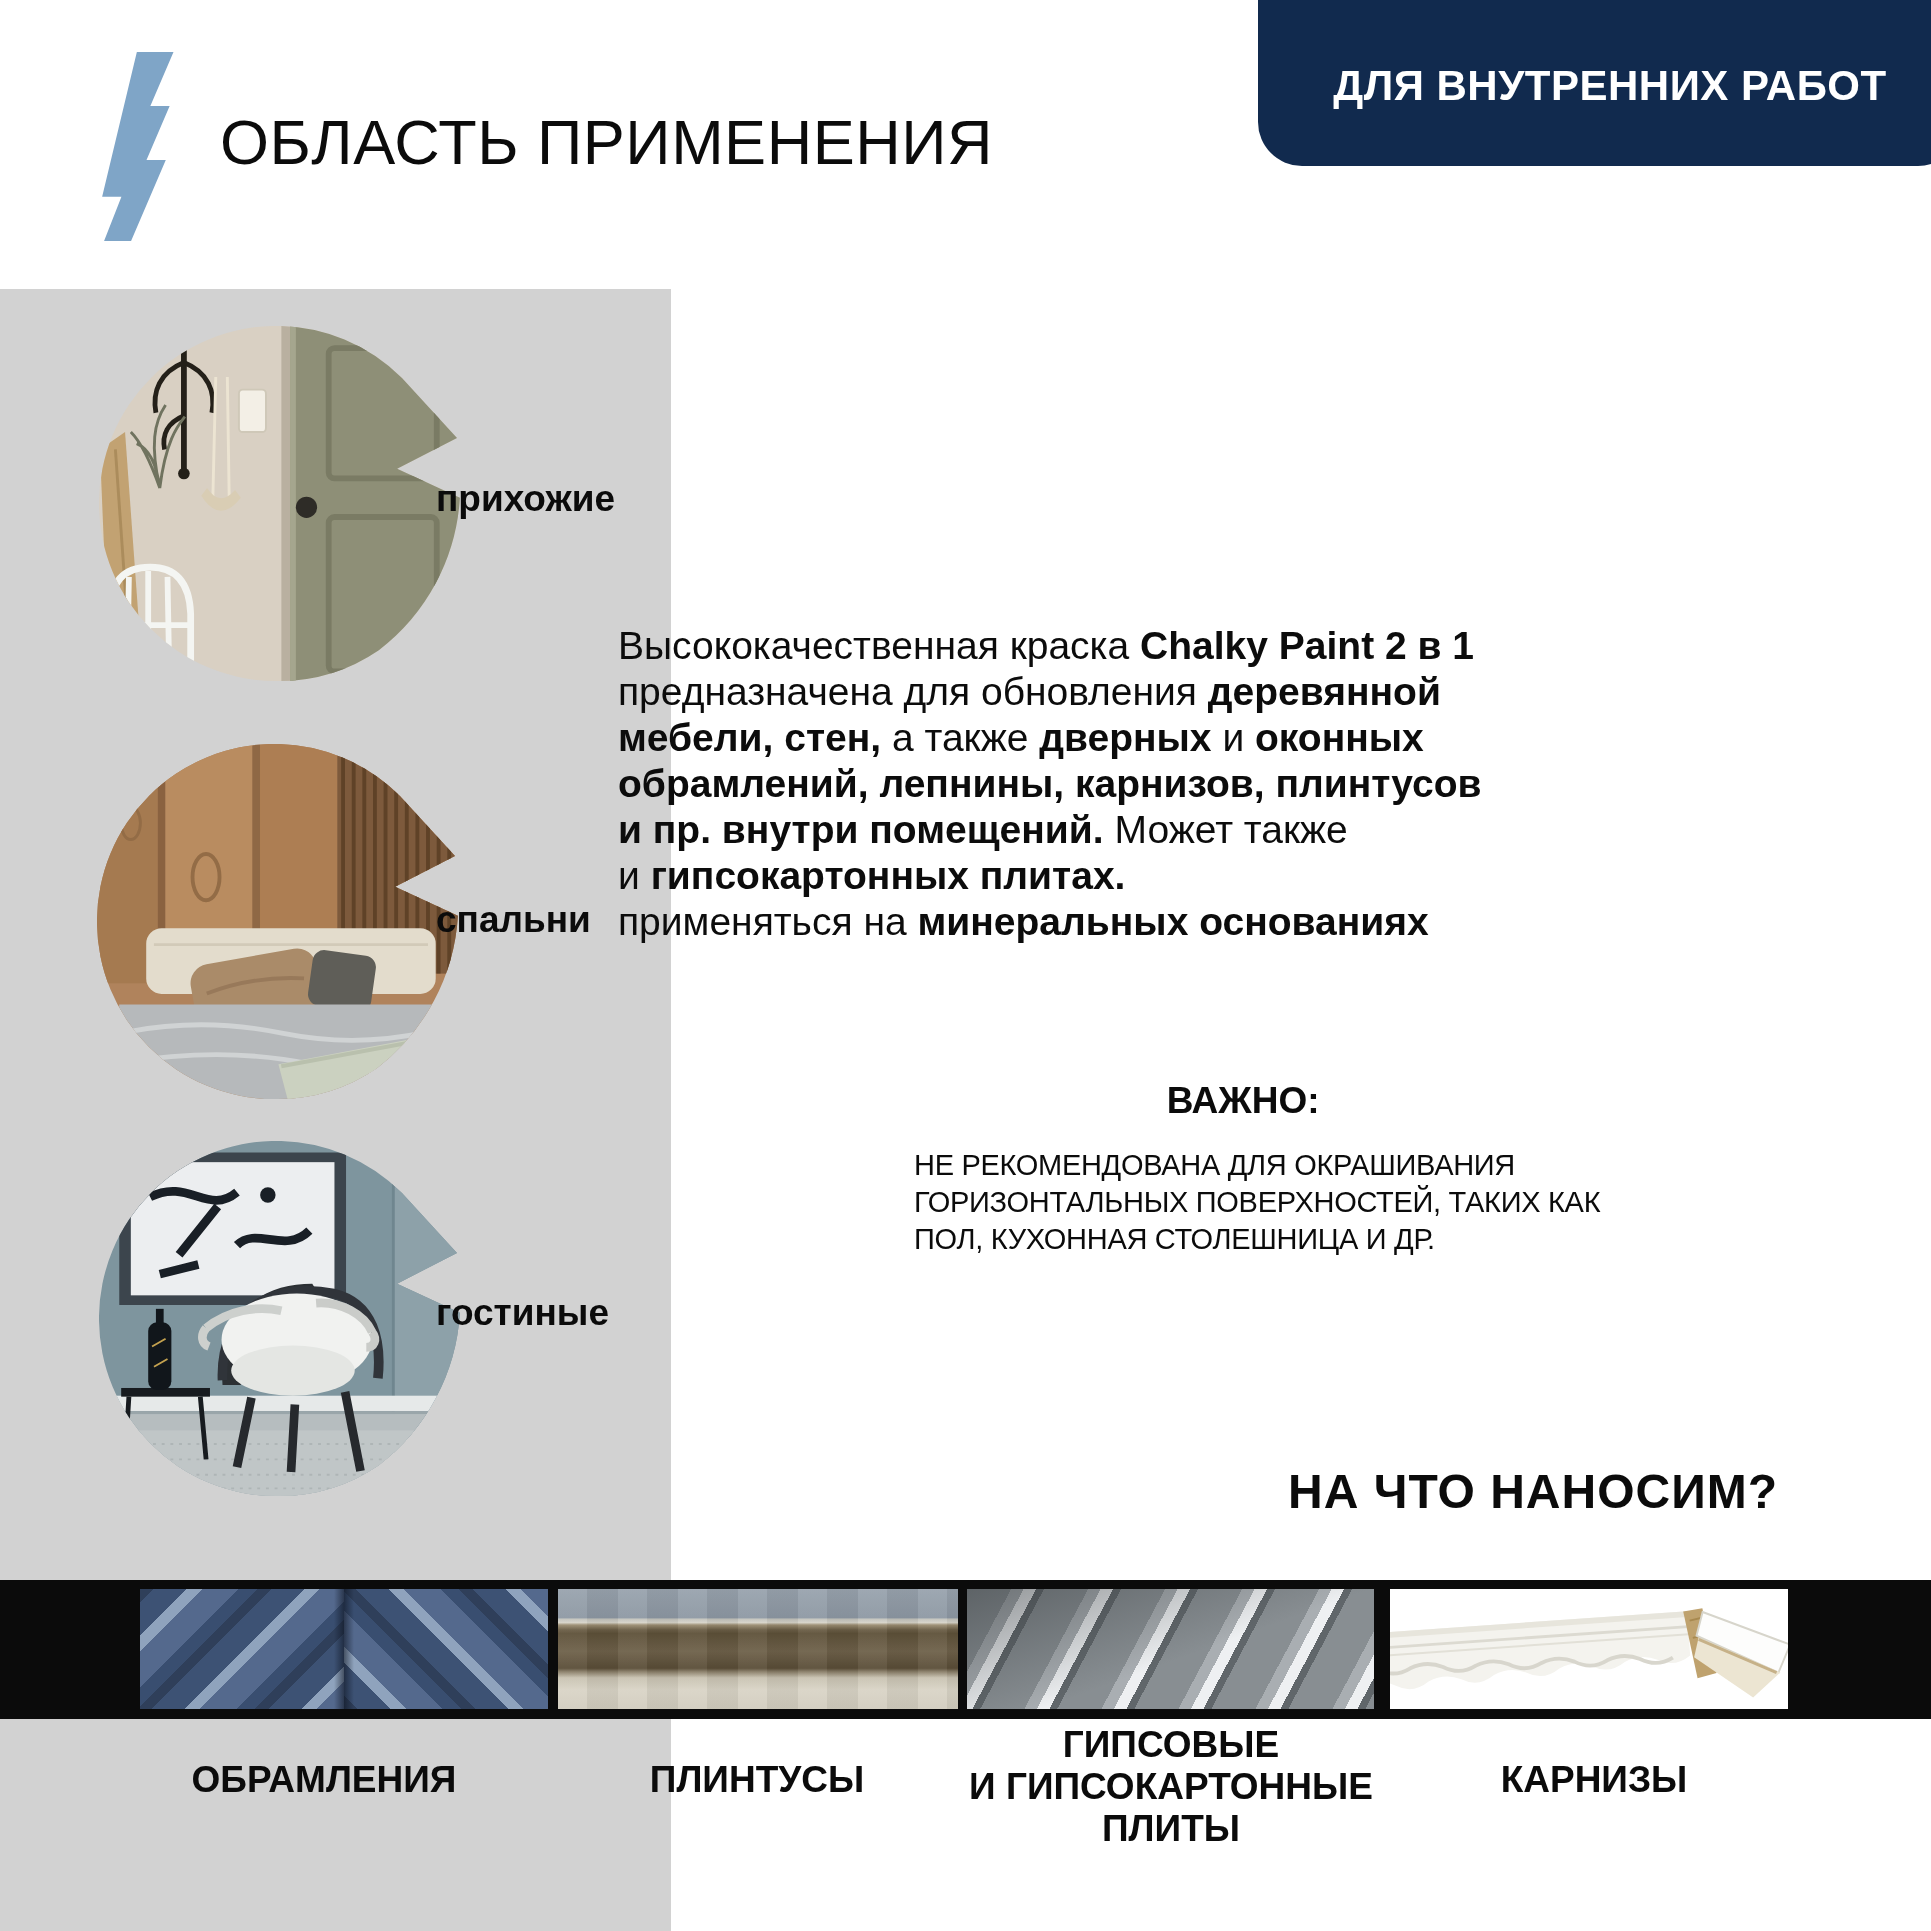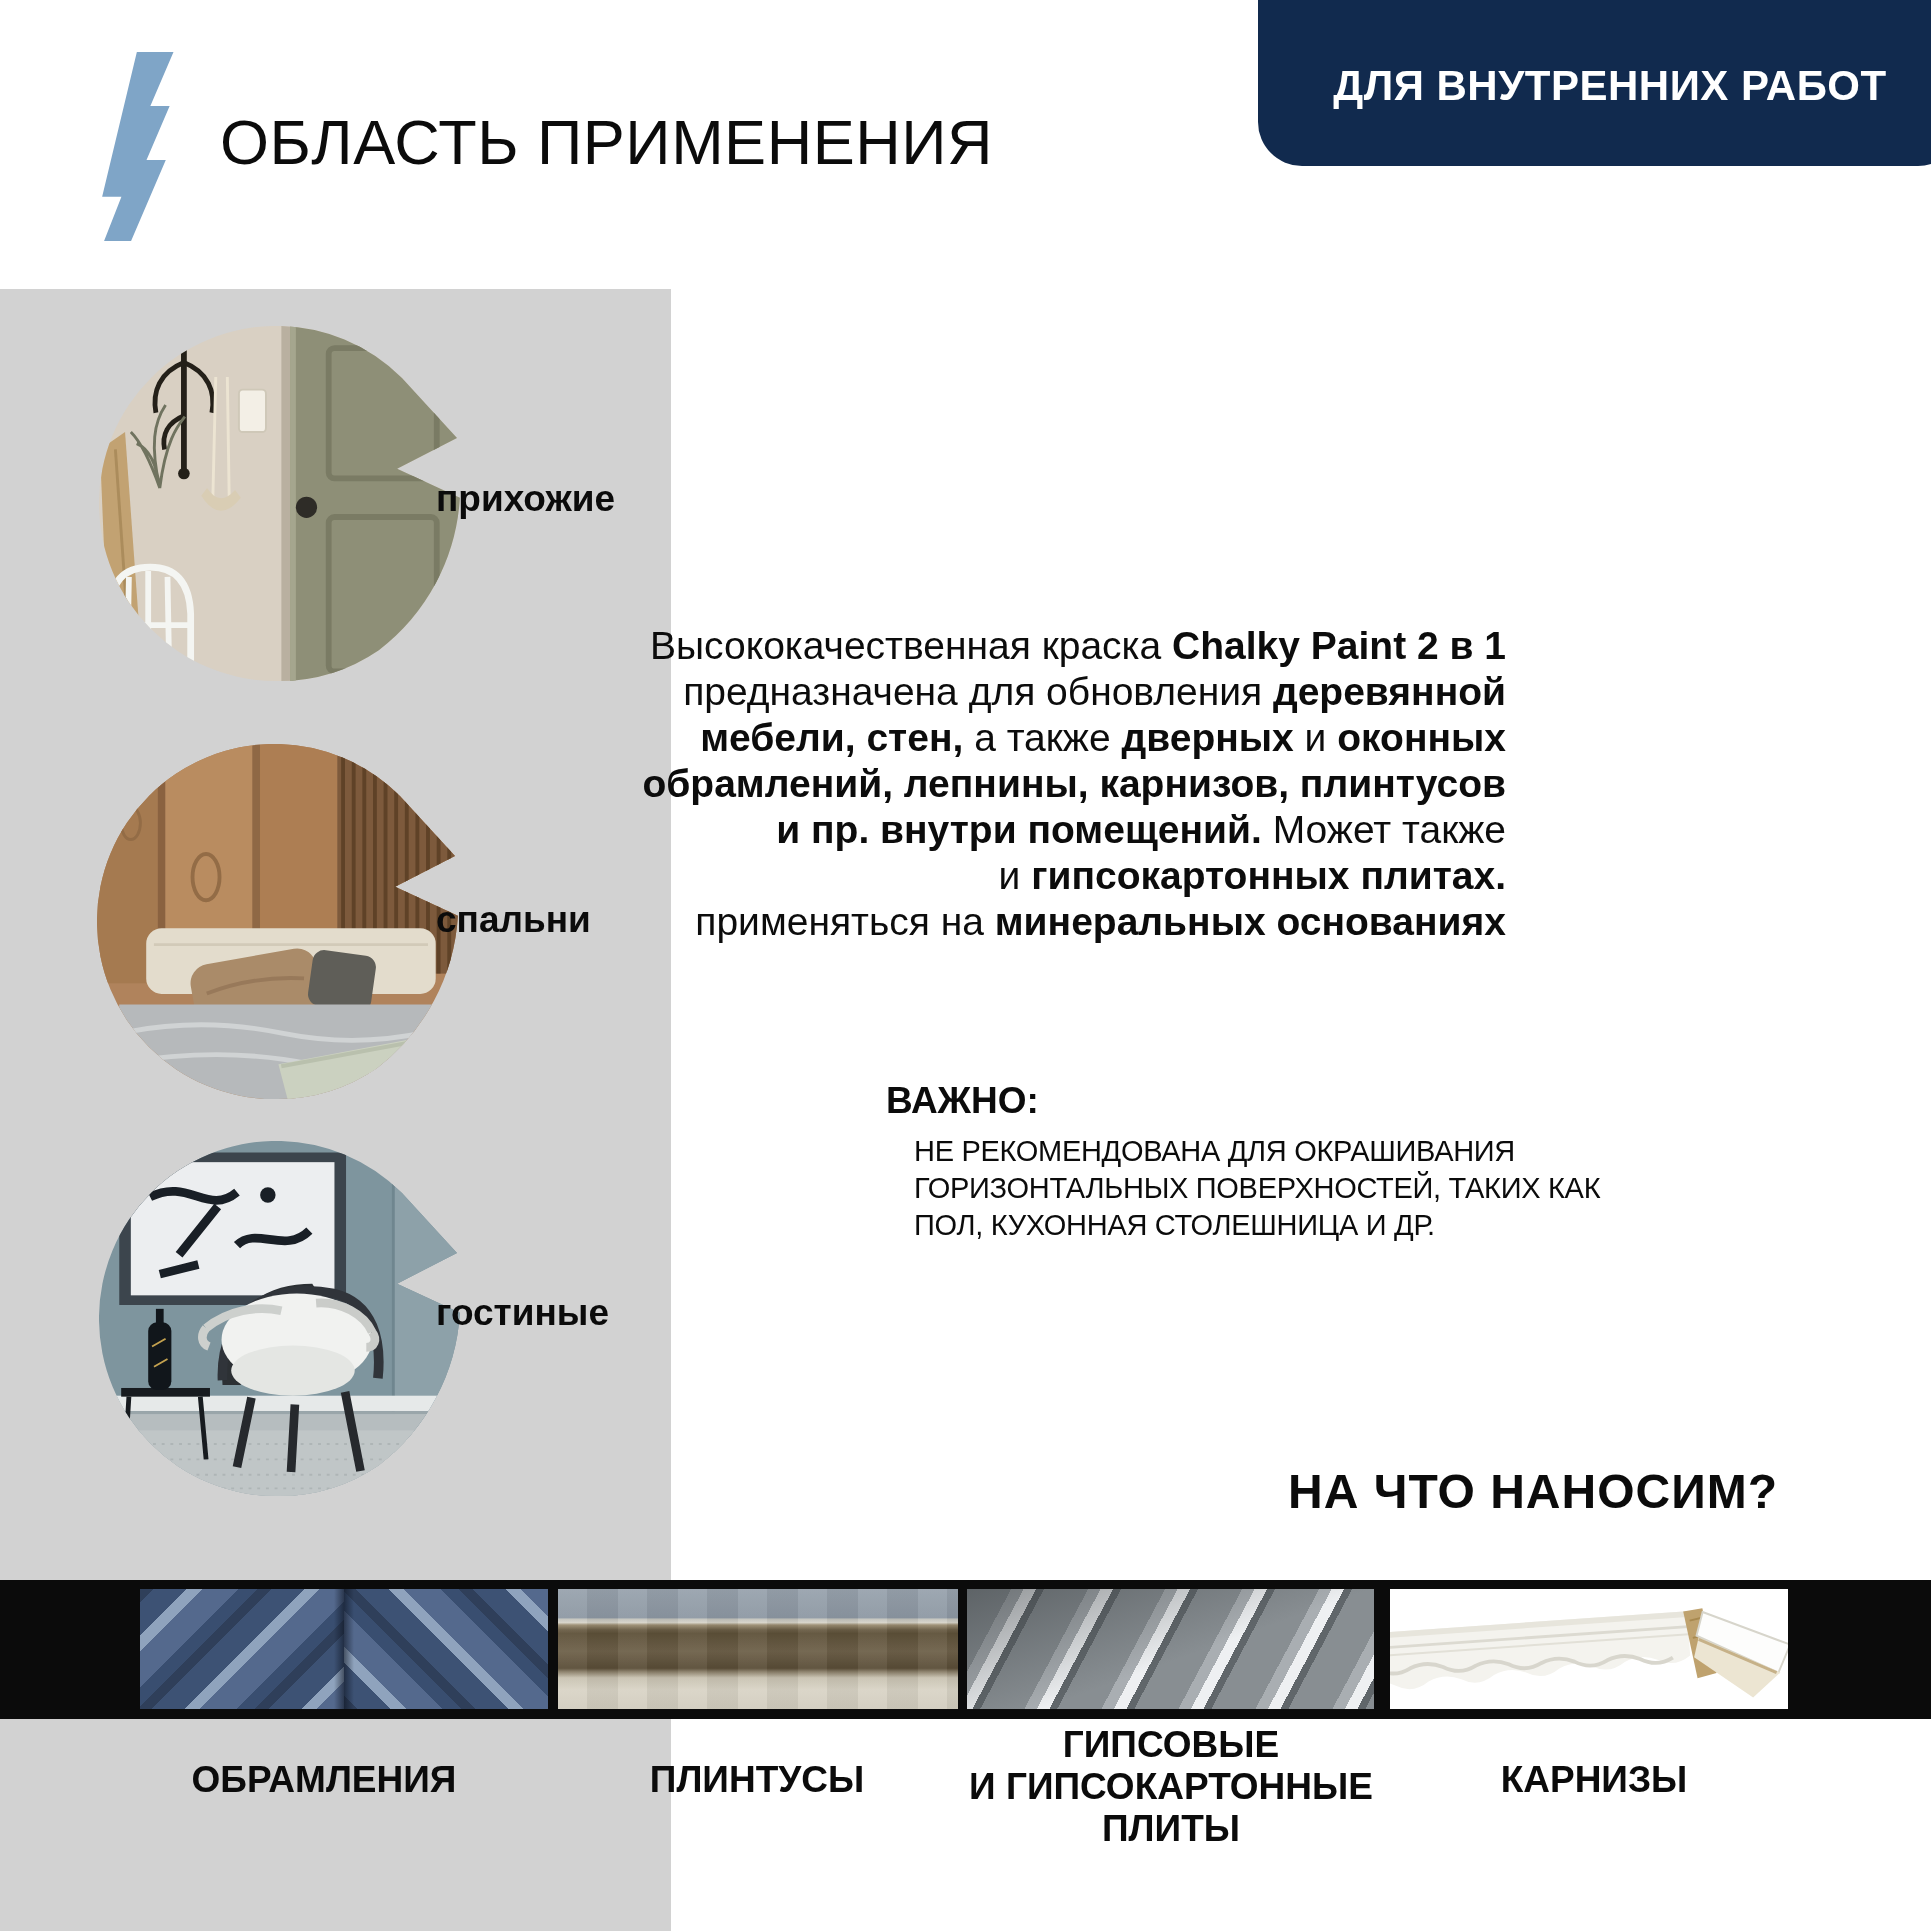--- a/index.html
+++ b/index.html
@@ -14,26 +14,26 @@
   .badge-label{color:#ffffff;font-size:42px;font-weight:700;letter-spacing:0.5px;white-space:nowrap;padding-top:5.8px;}
 
   
   .gray-panel{left:0;top:289px;width:671px;height:1642px;}
 
   
   .room-photo{width:372px;height:359px;}
   .room-label{left:436px;font-size:37px;font-weight:700;line-height:44px;white-space:nowrap;}
 
   
-  .desc{left:618px;top:623px;width:888px;font-size:39px;line-height:46px;text-align:right;color:#0c0c0c;}
+  .desc{left:618px;top:623px;width:888px;font-size:39px;line-height:46px;text-align:left;color:#0c0c0c;}
   .desc b{font-weight:700;}
 
   
   .important{left:886px;top:1079px;text-align:left;}
-  .important-title{font-size:37px;font-weight:700;line-height:44px;margin-bottom:10px;}
+  .important-title{font-size:37px;font-weight:700;line-height:44px;margin-bottom:24px;text-align:center;}
   .important-lines{font-size:29px;line-height:37px;letter-spacing:-0.3px;white-space:pre-line;margin-left:28px;}
 
   
   .surfaces-heading{left:1288px;top:1464px;font-size:48px;font-weight:700;letter-spacing:1px;white-space:nowrap;}
 
   
   .strip{left:0;top:1580px;width:1931px;height:139px;}
   .strip-img{top:1589px;height:120px;overflow:hidden;}
 
   

